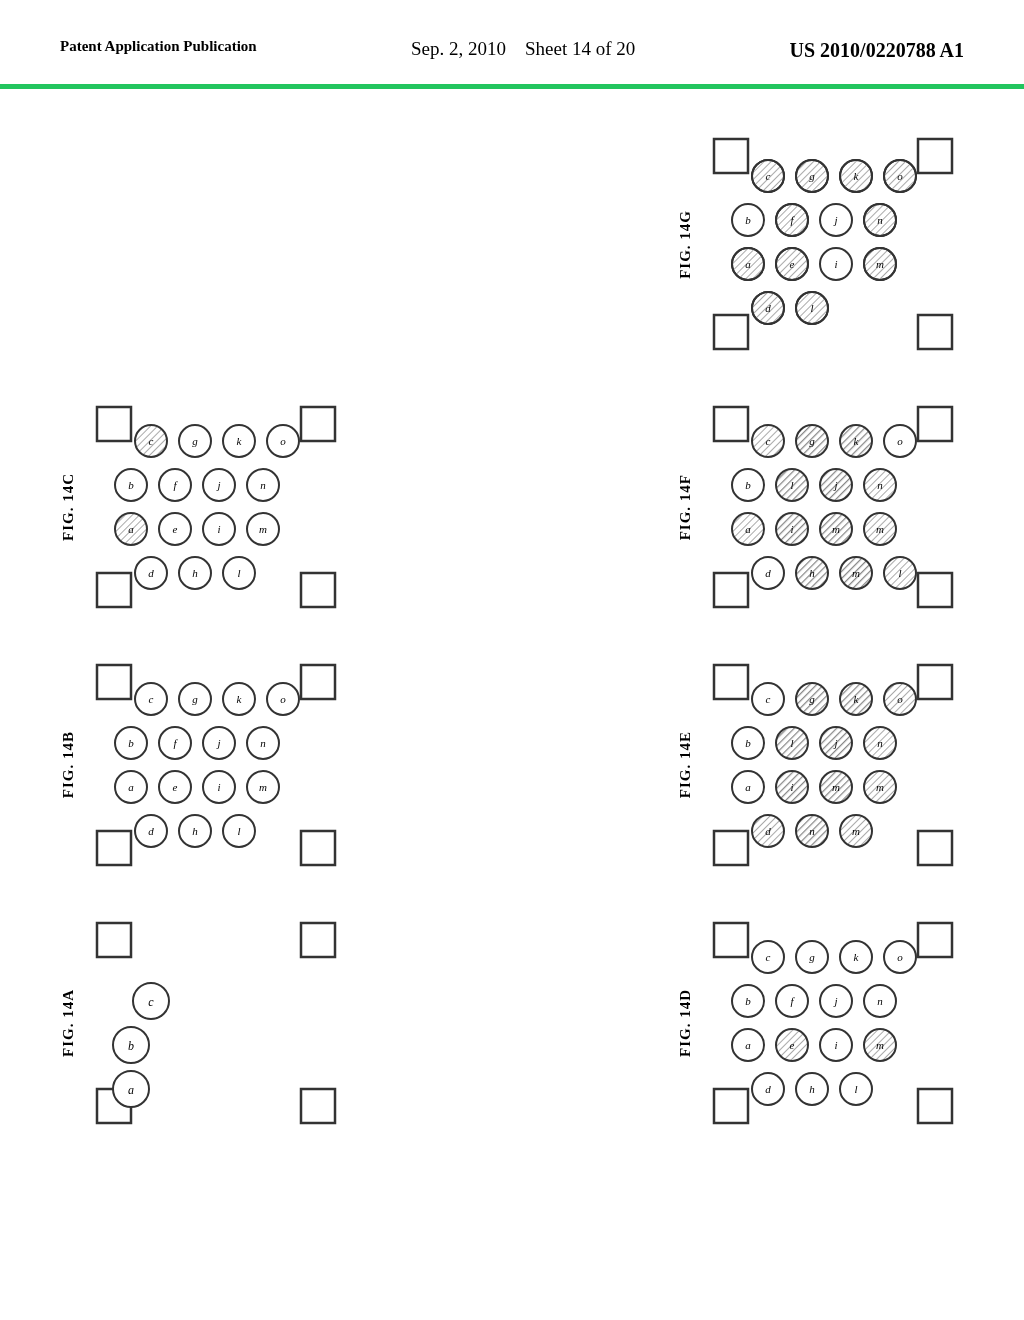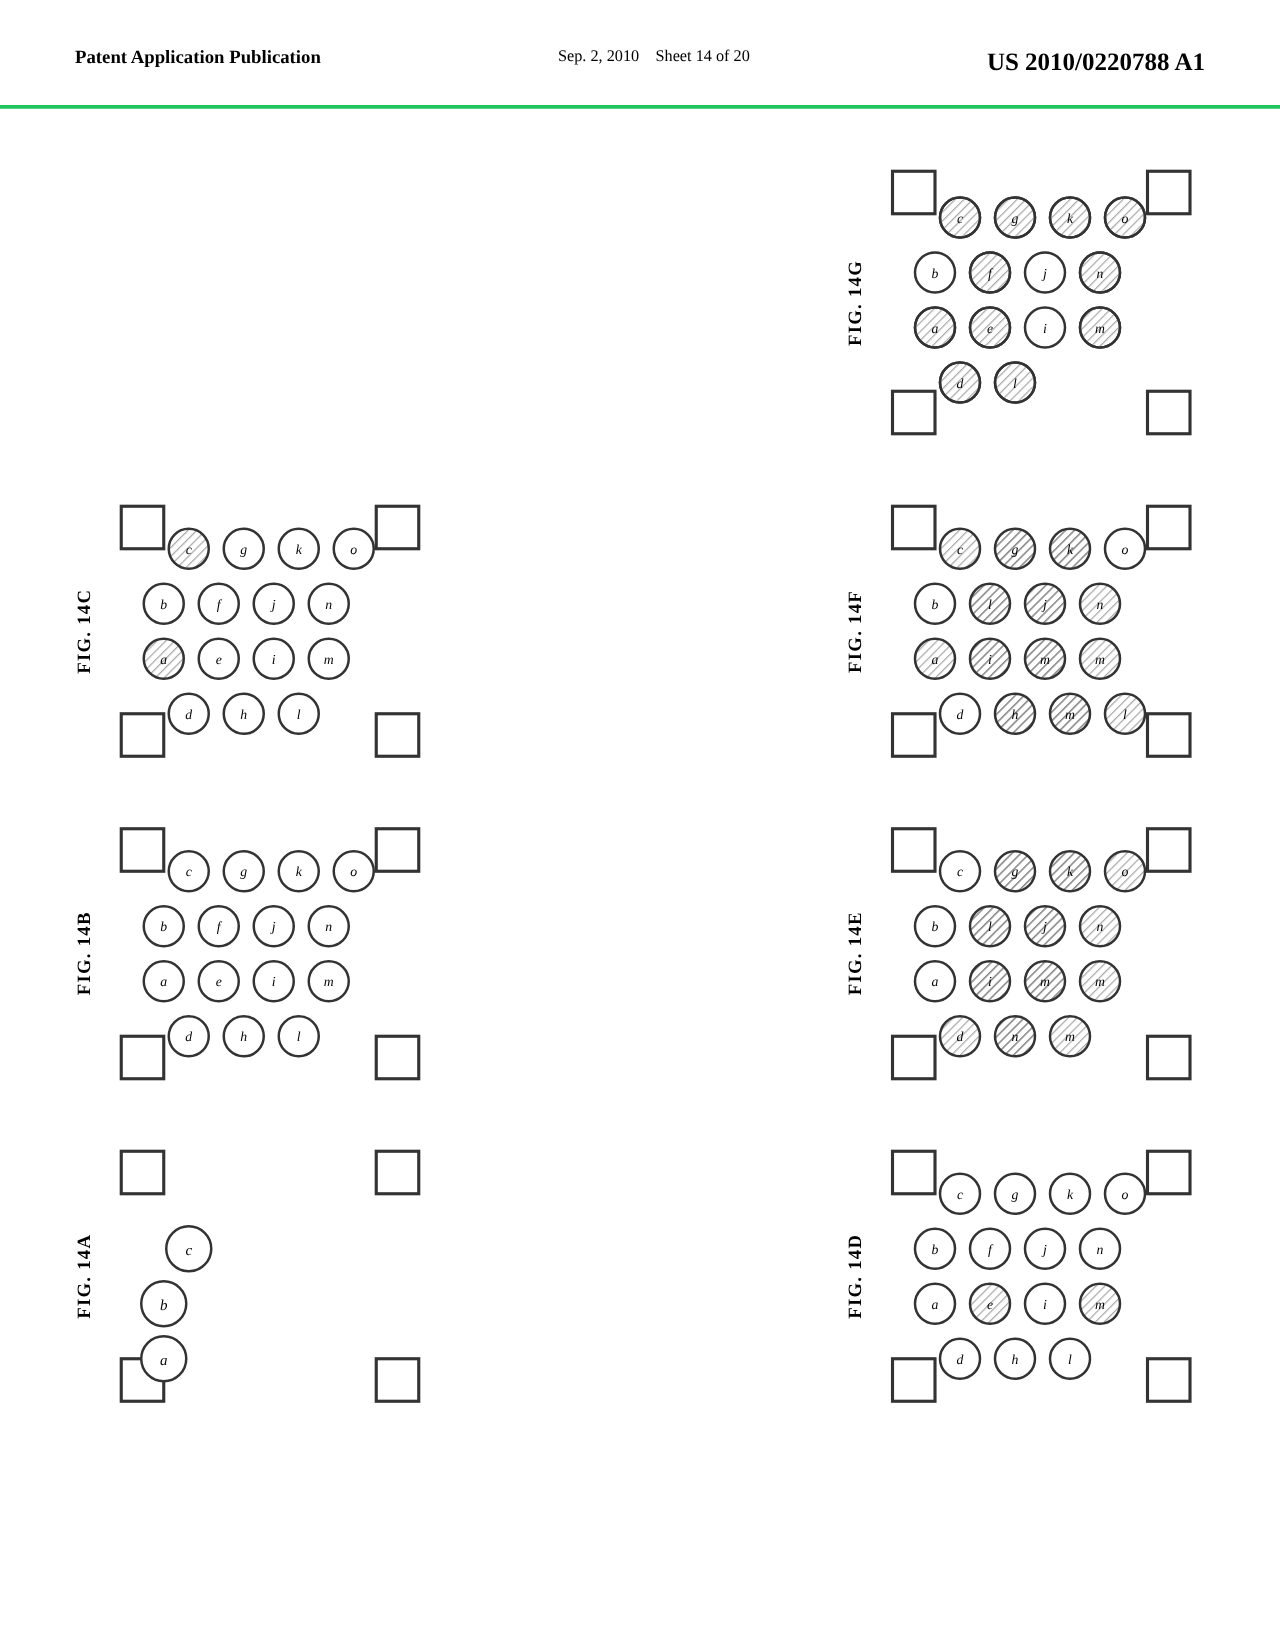--- a/index.html
+++ b/index.html
@@ -10,31 +10,31 @@
       font-family: 'Times New Roman', Times, serif;
       position: relative;
       overflow-x: hidden;
     }
 
     .page-header {
       display: flex;
       justify-content: space-between;
       align-items: flex-start;
       padding: 36px 60px 20px 60px;
-      border-bottom: 3px solid #22c55e;
+      border-bottom: 5px solid #22c55e;
     }
 
     .header-left {
       font-size: 15px;
       font-weight: bold;
       line-height: 1.4;
     }
 
     .header-center {
-      font-size: 13px;
+      font-size: 19px;
       line-height: 1.4;
       text-align: right;
     }
 
     .header-right {
       font-size: 20px;
       font-weight: bold;
       line-height: 1.4;
       text-align: right;
     }

